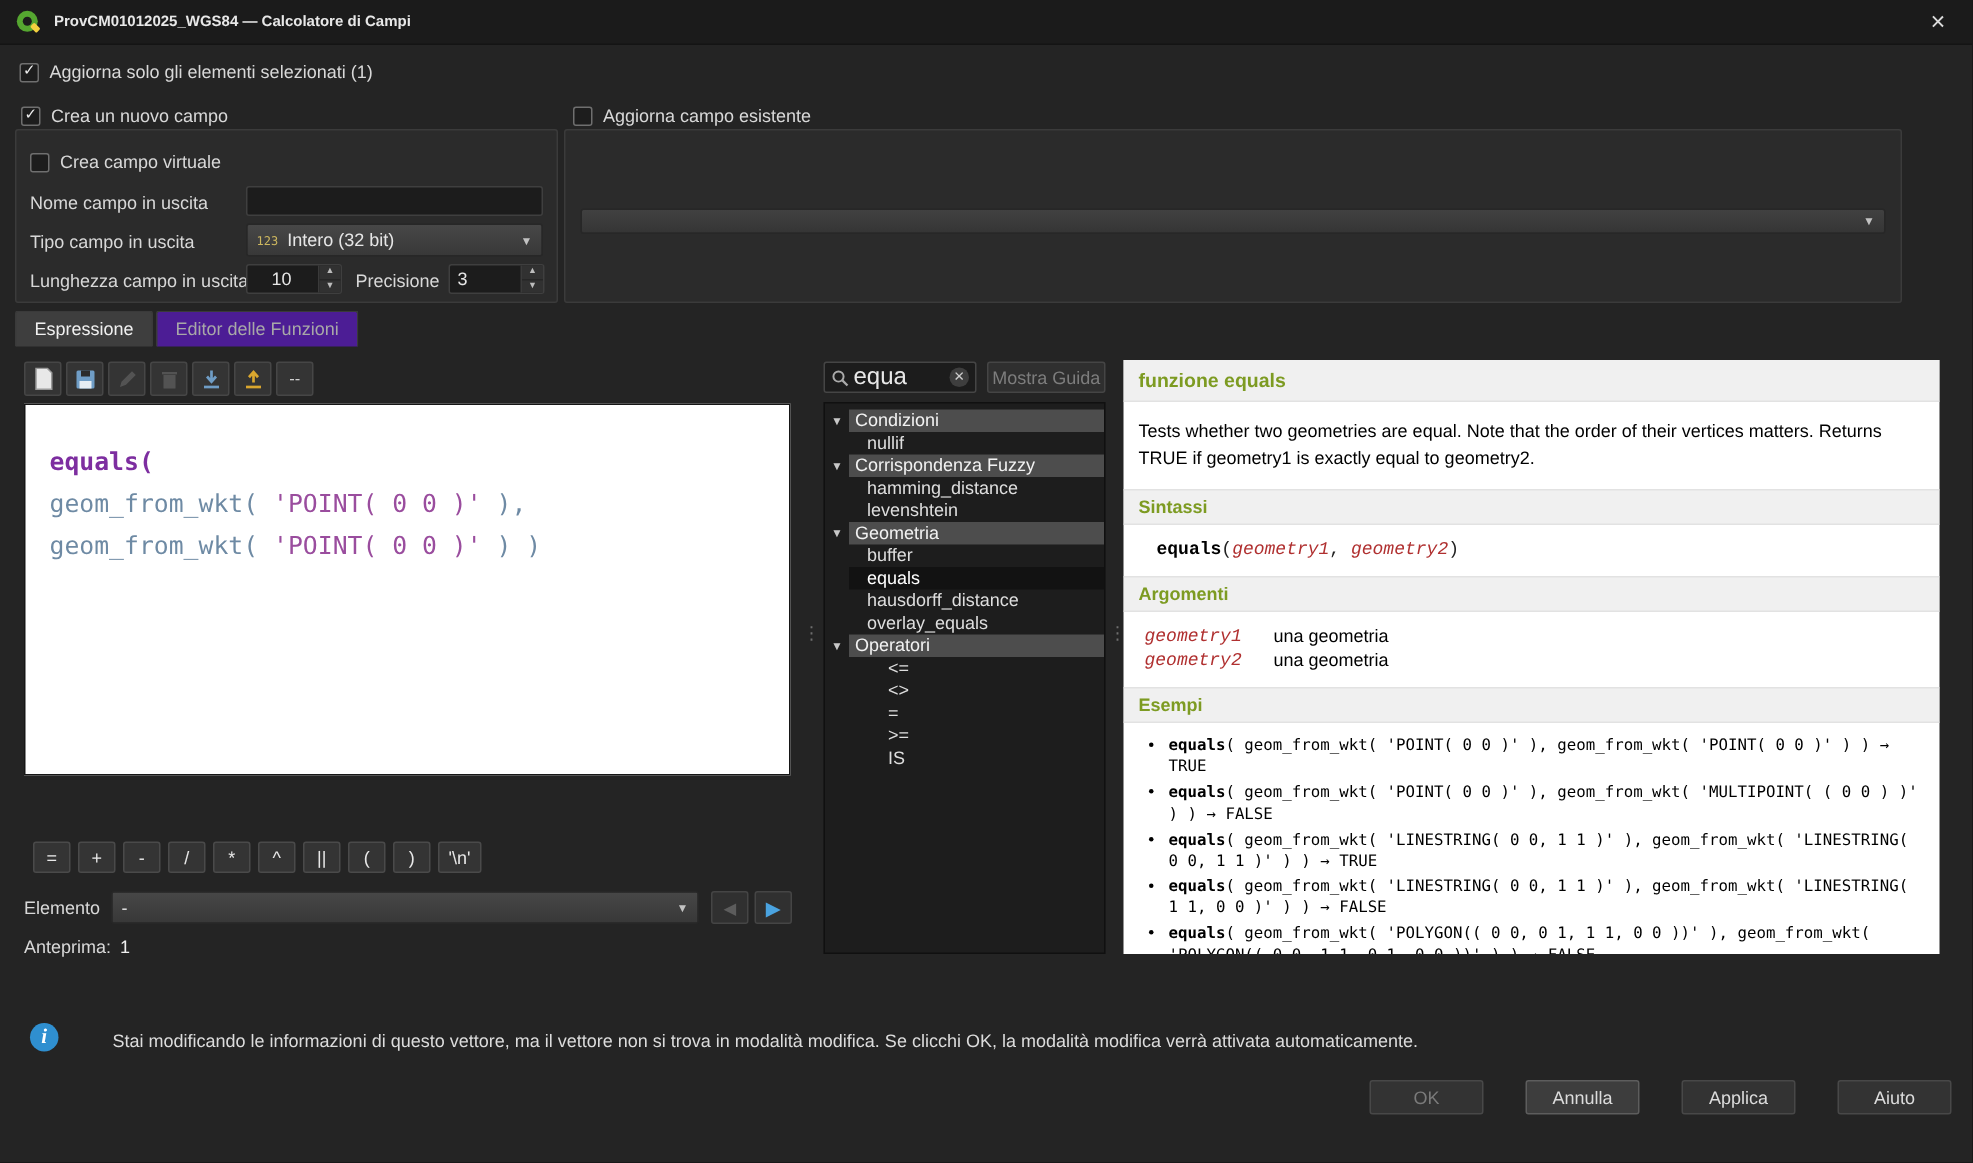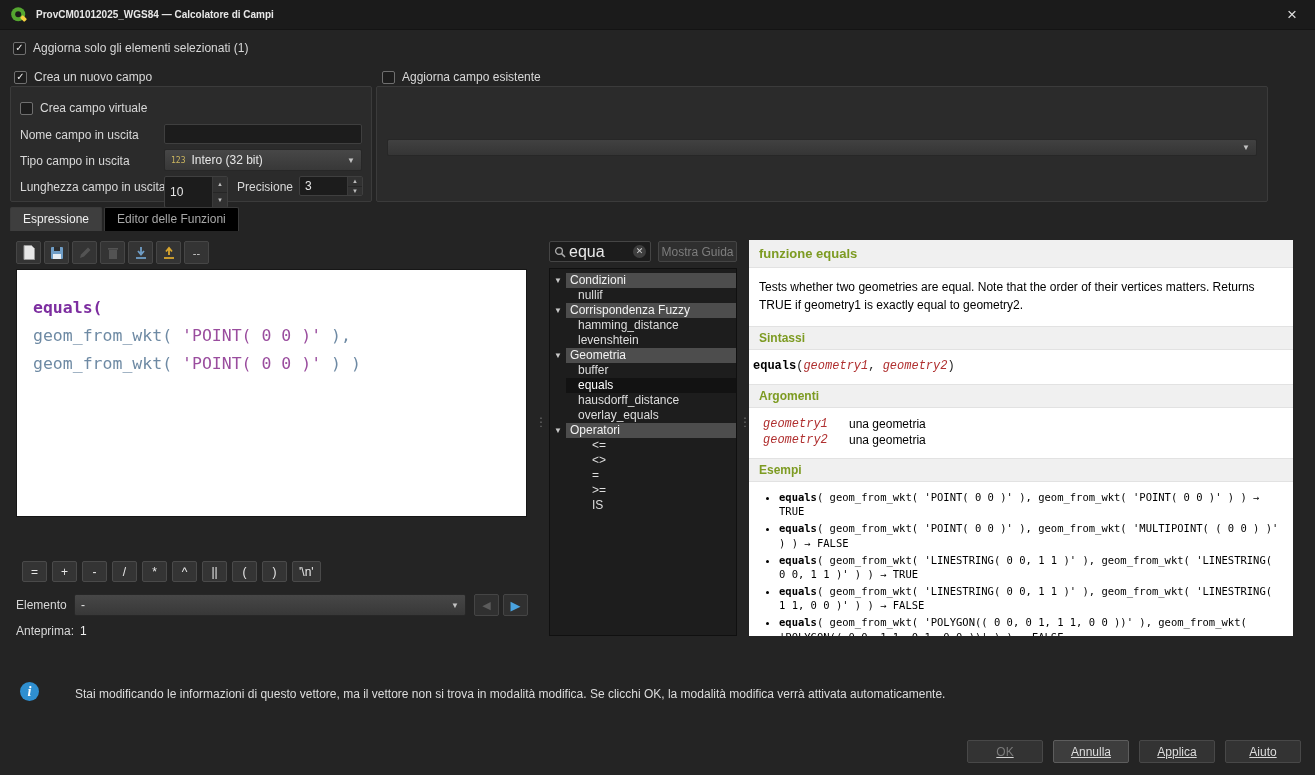--- a/index.html
+++ b/index.html
@@ -32,21 +32,21 @@
   .type-icon { font-family:"DejaVu Sans Mono",monospace; font-size:8px; color:#cdb75f; letter-spacing:0; }
 
   .spinbox { position:absolute; background:#1c1c1c; border:1px solid #3f3f3f; border-radius:2px; color:#e6e6e6; display:flex; align-items:stretch; }
   .spin-val { flex:1; display:flex; align-items:center; padding-left:5px; }
   .spin-btns { width:15px; display:flex; flex-direction:column; border-left:1px solid #3a3a3a; }
   .spin-btns span { flex:1; display:flex; align-items:center; justify-content:center; font-size:6px; color:#bcbcbc; background:#313131; cursor:pointer; }
   .spin-btns span:first-child { border-bottom:1px solid #262626; }
 
   
   .tabbar { position:absolute; left:10px; top:207px; display:flex; gap:2px; }
-  .tab { padding:4px 12px 5px; background:#000000; border:1px solid #3a3a3a; border-bottom:none; border-radius:2px 2px 0 0; color:#a8a8a8; cursor:pointer; }
+  .tab { padding:4px 12px 5px; background:#4c1d95; border:1px solid #3a3a3a; border-bottom:none; border-radius:2px 2px 0 0; color:#a8a8a8; cursor:pointer; }
   .tab.active { background:#3e3e3e; color:#f0f0f0; }
 
   
   .expr-toolbar { position:absolute; left:16px; top:241px; display:flex; gap:3px; }
   .tb-btn { width:25px; height:23px; background:#343434; border:1px solid #464646; border-radius:2px; display:flex; align-items:center; justify-content:center; color:#cfcfcf; font-size:11px; cursor:pointer; padding:0; }
   .tb-btn .dim { opacity:.55; }
   .code-editor { position:absolute; left:16px; top:269px; width:511px; height:248px; background:#ffffff; border:1px solid #161616; padding:24px 0 0 16px; font-family:"DejaVu Sans Mono",monospace; font-size:16.5px; cursor:text; }
   .code-line { line-height:28px; white-space:pre; }
   .tok-kw { color:#7d2ea0; font-weight:bold; }
   .tok-fn { color:#6e8aa4; }
@@ -77,36 +77,36 @@
   .tree-item.selected { background:#121212; color:#ffffff; }
   .tree-group:nth-child(4) .tree-item { padding-left:26px; }
 
   .splitter { position:absolute; width:8px; height:40px; color:#6e6e6e; font-size:12px; text-align:center; line-height:14px; cursor:col-resize; }
 
   
   .help-panel { position:absolute; left:749px; top:240px; width:544px; height:396px; background:#ffffff; color:#111; overflow:hidden; }
   .help-h1 { background:#f0f0f0; border-bottom:1px solid #e2e2e2; padding:6px 10px; color:#7d9b22; font-weight:bold; font-size:13px; }
   .help-desc { padding:10px 10px 12px; line-height:1.5; color:#000; }
   .help-h2 { background:#f0f0f0; border-top:1px solid #e2e2e2; border-bottom:1px solid #e2e2e2; padding:4px 10px; color:#7d9b22; font-weight:bold; }
-  .syntax-line { padding:9px 4px 11px; font-family:"Liberation Mono",monospace; font-size:12px; color:#222; }
+  .syntax-line { padding:9px 22px 11px; font-family:"Liberation Mono",monospace; font-size:12px; color:#222; }
   .syntax-line b { color:#000; }
   .arg-name { color:#b03030; font-style:italic; font-family:"Liberation Mono",monospace; }
   .args-table { padding:8px 0 10px; }
   .arg-row { display:flex; padding:1px 0 1px 14px; }
   .arg-row .arg-name { width:86px; flex:0 0 auto; font-size:12px; }
   .arg-row .arg-desc { color:#000; }
   .examples { padding:8px 14px 10px 30px; }
   .examples li { font-family:"DejaVu Sans Mono",monospace; font-size:10.5px; line-height:1.35; color:#000; margin-bottom:3px; }
   .examples li b { font-weight:bold; }
 
   
   .info-icon { position:absolute; left:20px; top:682px; width:19px; height:19px; border-radius:50%; background:#2f8fd0; color:#fff; font-family:"Liberation Serif",serif; font-style:italic; font-weight:bold; font-size:14px; text-align:center; line-height:19px; }
   .edit-msg { position:absolute; left:75px; top:687px; color:#dcdcdc; }
 
-  .dlg-buttons { position:absolute; right:14px; top:740px; display:flex; gap:10px;text-decoration:underline; }
+  .dlg-buttons { position:absolute; right:14px; top:720px; display:flex; gap:28px; }
   .btn { width:76px; height:23px; background:#333333; border:1px solid #484848; border-radius:2px; color:#dcdcdc; font-size:12px; cursor:pointer; font-family:"Liberation Sans",sans-serif; }
   .btn.ok { color:#7a7a7a; }
   .btn.cancel { background:#3d3d3d; border-color:#5d5d5d; }
 </style>
 </head>
 <body>
 
 <div class="dialog">
 
   <div class="titlebar">
@@ -145,21 +145,21 @@
       <input class="text-input" style="left: 153px; top: 37px; width: 198px; height: 20px;" value="">
 
       <span class="field-label" style="left:9px;top:67px;">Tipo campo in uscita</span>
       <div class="combo" style="left:153px;top:62px;width:198px;height:22px;">
         <span class="type-icon">123</span>
         <span>Intero (32 bit)</span>
         <span class="arrow">▼</span>
       </div>
 
       <span class="field-label" style="left:9px;top:93px;">Lunghezza campo in uscita</span>
-      <div class="spinbox" style="left:153px;top:89px;width:64px;height:32px;">
+      <div class="spinbox" style="left:153px;top:89px;width:64px;height:20px;padding-left:11px;">
         <span class="spin-val">10</span>
         <span class="spin-btns">
           <span>▲</span>
           <span>▼</span>
         </span>
       </div>
 
       <span class="field-label" style="left:226px;top:93px;">Precisione</span>
       <div class="spinbox" style="left:288px;top:89px;width:64px;height:20px;">
         <span class="spin-val">3</span>

